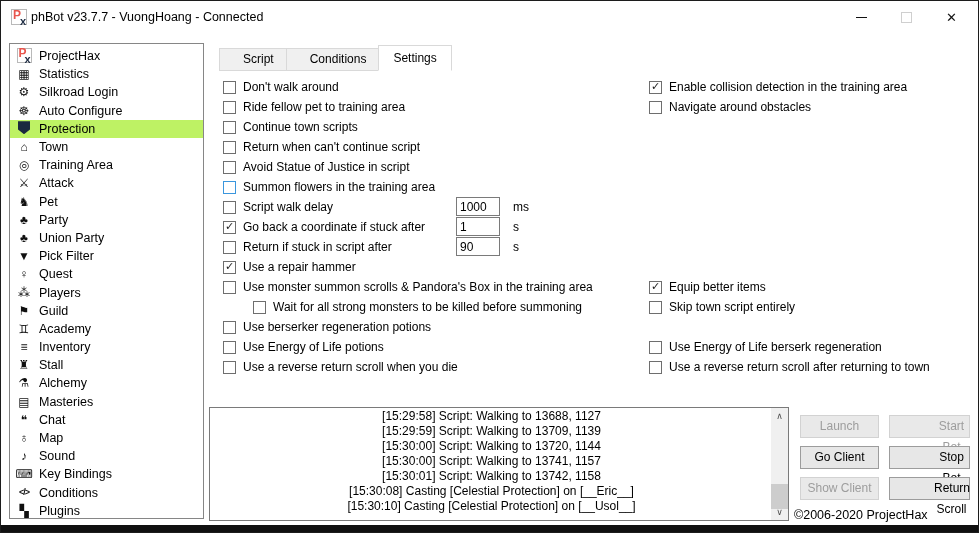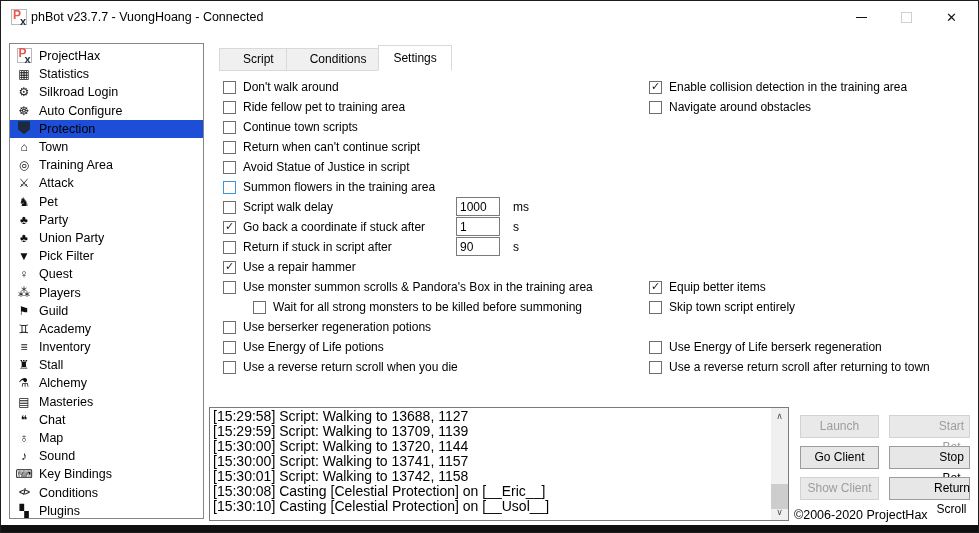--- a/index.html
+++ b/index.html
@@ -18,21 +18,21 @@
   #min-btn{left:838px;}
   #min-btn .bar{width:11px;height:1px;background:#111;}
   #max-btn{left:883px;}
   #max-btn .sq{width:9px;height:9px;border:1px solid #cfcfcf;}
   #close-btn{left:928px;font-size:13px;color:#111;}
 
   
   #sidebar{position:absolute;left:8px;top:42px;width:195px;height:476px;background:#fff;
     border:1px solid #868686;box-sizing:border-box;padding-top:3px;}
   .side-item{height:18.2px;display:flex;align-items:center;padding-left:5px;cursor:default;}
-  .side-item.sel{background:#1d4ed8;}
+  .side-item.sel{background:#bef264;}
   .side-item .ic{width:18px;min-width:18px;text-align:center;font-size:12px;color:#101010;line-height:1;}
   .side-item .ic.small{font-size:9px;font-weight:bold;letter-spacing:-1px;}
   .side-item .lab{font-size:12.5px;color:#000;margin-left:6px;white-space:nowrap;}
   .px-logo.mini{width:15px;height:15px;}
   .shield{display:inline-block;width:12px;height:13px;background:#1b2a3f;
     clip-path:polygon(0 0,100% 0,100% 62%,50% 100%,0 62%);}
 
   
   #tabs{position:absolute;left:218px;top:44px;display:flex;align-items:flex-end;}
   .tab{background:#f0f0f0;border:1px solid #d9d9d9;font-size:12px;color:#000;
@@ -47,21 +47,21 @@
   .chk.focus .box{border-color:#3a96dd;}
 
   .num{position:absolute;width:44px;height:19px;box-sizing:border-box;border:1px solid #7a7a7a;
     font-family:inherit;font-size:12px;padding:0 0 0 3px;color:#000;background:#fff;}
   .unit{position:absolute;font-size:12px;color:#000;}
 
   
   #log{position:absolute;left:208px;top:406px;width:580px;height:114px;box-sizing:border-box;
     border:1px solid #7a7a7a;background:#fff;}
   #log-lines{position:absolute;left:3px;top:1px;right:18px;bottom:1px;overflow:hidden;
-    font-size:14px;line-height:15px;color:#000;white-space:nowrap;}
+    font-size:12px;line-height:15px;color:#000;white-space:nowrap;text-align:center;}
   #log-scroll{position:absolute;right:0;top:0;width:17px;height:100%;background:#f0f0f0;}
   #log-scroll .arrow{position:absolute;left:0;width:17px;height:16px;display:flex;align-items:center;
     justify-content:center;font-size:9px;color:#505050;}
   #log-scroll .up{top:0;}
   #log-scroll .down{bottom:0;}
   #log-thumb{position:absolute;left:0px;top:76px;width:17px;height:25px;background:#cdcdcd;}
 
   
   .btn{position:absolute;width:79px;height:23px;box-sizing:border-box;background:#e7e7e7;
     border:1px solid #9c9c9c;font-size:12px;color:#000;text-align:center;line-height:21px;cursor:default;}

